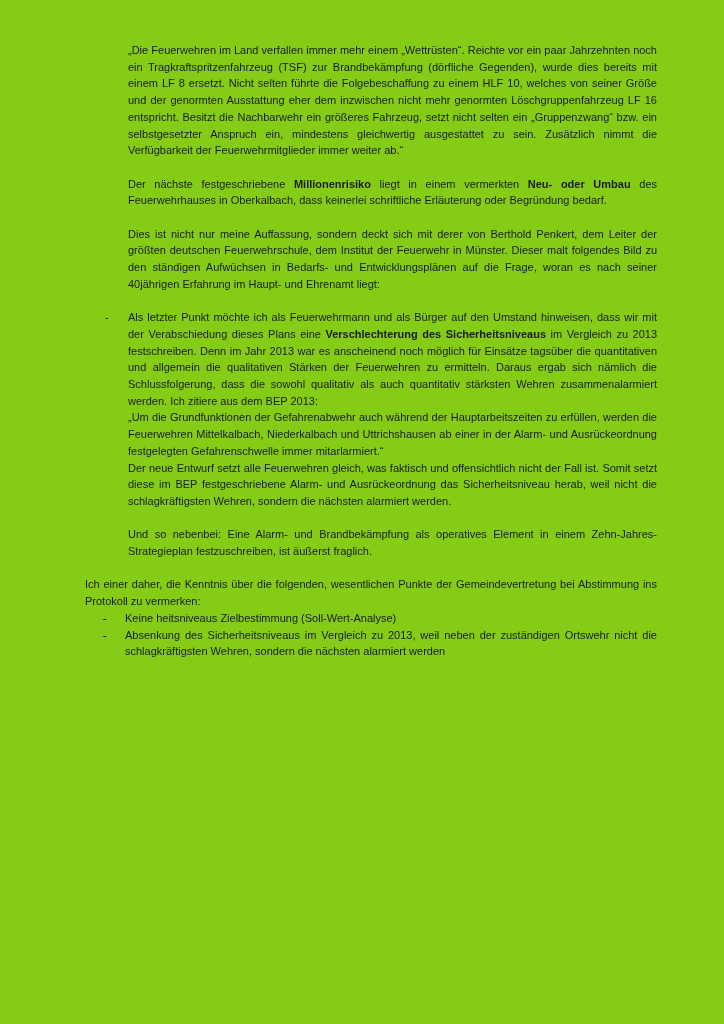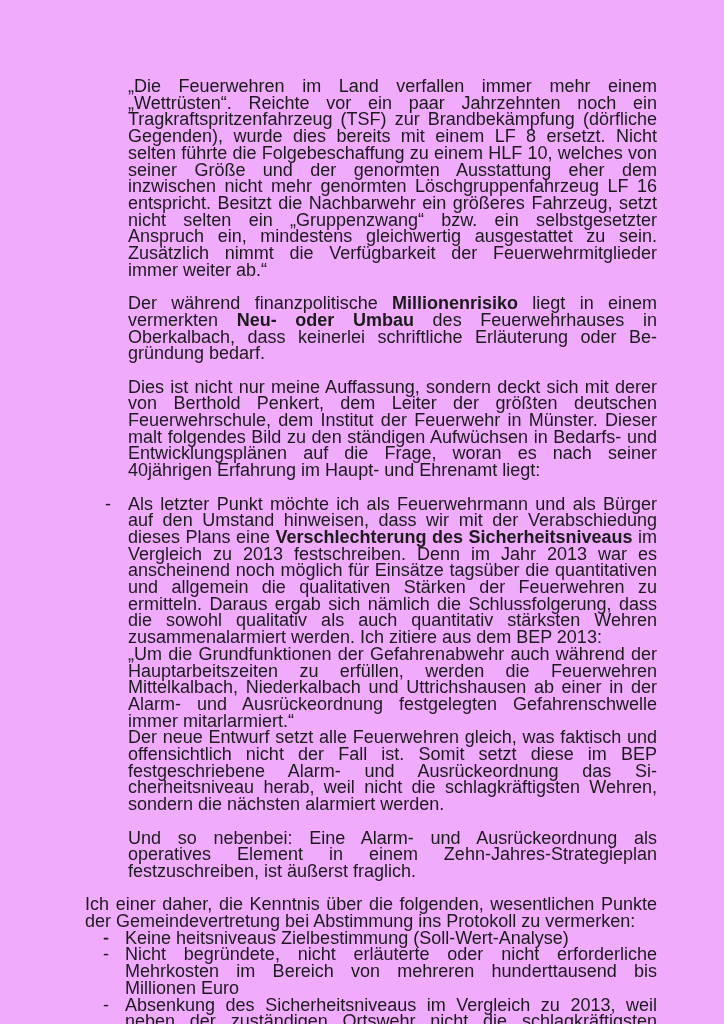--- a/index.html
+++ b/index.html
@@ -5,26 +5,26 @@
 <style>
   html, body {
     margin: 0;
     padding: 0;
     background: #ffffff;
   }
   .page {
     position: relative;
     width: 724px;
     height: 1024px;
-    background: #f0abfc;
+    background: #84cc16;
     overflow: hidden;
     box-sizing: border-box;
-    padding-top: 78px;
+    padding-top: 42px;
     font-family: "Liberation Sans", sans-serif;
-    font-size: 18px;
+    font-size: 11px;
     line-height: 16.7px;
     color: #1b1b1b;
     text-align: justify;
     hyphens: manual;
     -webkit-hyphens: manual;
   }
   .sect-indent {
     margin-left: 128px;
     width: 529px;
   }
@@ -69,51 +69,50 @@
 </style>
 </head>
 <body>
 
 <div class="page">
 
   <div class="sect-indent">
 
     <p class="para">„Die Feuerwehren im Land verfallen immer mehr einem „Wettrüsten“. Reichte vor ein paar Jahrzehnten noch ein Tragkraftspritzenfahrzeug (TSF) zur Brandbekämpfung (dörfliche Gegenden), wurde dies bereits mit einem LF 8 ersetzt. Nicht selten führte die Folgebe­schaffung zu einem HLF 10, welches von seiner Größe und der genormten Ausstattung eher dem inzwischen nicht mehr genormten Löschgruppenfahrzeug LF 16 entspricht. Be­sitzt die Nachbarwehr ein größeres Fahrzeug, setzt nicht selten ein „Gruppenzwang“ bzw. ein selbstgesetzter Anspruch ein, mindestens gleichwertig ausgestattet zu sein. Zusätz­lich nimmt die Verfügbarkeit der Feuerwehrmitglieder immer weiter ab.“</p>
 
-    <p class="para"><span>Der während finanzpolitische </span><strong>Millionenrisiko</strong><span> liegt in einem vermerkten </span><strong>Neu- oder Umbau</strong><span> des Feuerwehrhauses in Oberkalbach, dass keinerlei schriftliche Erläuterung oder Be­gründung bedarf.</span></p>
+    <p class="para"><span>Der nächste festgeschriebene </span><strong>Millionenrisiko</strong><span> liegt in einem vermerkten </span><strong>Neu- oder Umbau</strong><span> des Feuerwehrhauses in Oberkalbach, dass keinerlei schriftliche Erläuterung oder Be­gründung bedarf.</span></p>
 
 
     <p class="para">
         <span class="nl">Dies ist nicht nur meine Auffassung, sondern deckt sich mit derer von Berthold Penkert, dem Leiter der größten deutschen Feuerwehrschule, dem Institut der Feuerwehr in Müns­ter. Dieser malt folgendes Bild zu den ständigen Aufwüchsen in Bedarfs- und Entwick­lungsplänen auf die Frage, woran es nach seiner 40jährigen Erfahrung im Haupt- und Ehrenamt liegt:</span>
       </p>
 
     <div class="li-row">
       <span class="li-marker">-</span>
       <div class="li-body"><span>Als letzter Punkt möchte ich als Feuerwehrmann und als Bürger auf den Umstand hinwei­sen, dass wir mit der Verabschiedung dieses Plans eine </span><strong>Verschlechterung des Sicher­heitsniveaus</strong><span> im Vergleich zu 2013 festschreiben. Denn im Jahr 2013 war es anscheinend noch möglich für Einsätze tagsüber die quantitativen und allgemein die qualitativen Stär­ken der Feuerwehren zu ermitteln. Daraus ergab sich nämlich die Schlussfolgerung, dass die sowohl qualitativ als auch quantitativ stärksten Wehren zusammenalarmiert werden. Ich zitiere aus dem BEP 2013:</span><span class="nl">„Um die Grundfunktionen der Gefahrenabwehr auch während der Hauptarbeitszeiten zu erfüllen, werden die Feuerwehren Mittelkalbach, Niederkalbach und Uttrichshausen ab einer in der Alarm- und Ausrückeordnung festgelegten Gefahrenschwelle immer mitarlar­miert.“</span><span class="nl">Der neue Entwurf setzt alle Feuerwehren gleich, was faktisch und offensichtlich nicht der Fall ist. Somit setzt diese im BEP festgeschriebene Alarm- und Ausrückeordnung das Si­cherheitsniveau herab, weil nicht die schlagkräftigsten Wehren, sondern die nächsten alarmiert werden.</span></div>
     </div>
 
-    <p class="para">Und so nebenbei: Eine Alarm- und Ausrückeordnung als operatives Element in einem Zehn-Jahres-Strategieplan festzuschreiben, ist äußerst fraglich.</p>
+    <p class="para">Und so nebenbei: Eine Alarm- und Brandbekämpfung als operatives Element in einem Zehn-Jahres-Strategieplan festzuschreiben, ist äußerst fraglich.</p>
 
   </div>
 
   <div class="sect-closing">
 
     <p class="para flush">Ich einer daher, die Kenntnis über die folgenden, wesentlichen Punkte der Gemeindevertretung bei Abstimmung ins Protokoll zu vermerken:</p>
 
     <div>
       <div class="pt-row">
         <span class="pt-marker">-</span>
       </div>
       <div class="pt-row">
         <span class="pt-marker">-</span>
         <span>Keine heitsniveaus Zielbestimmung (Soll-Wert-Analyse)</span>
       </div>
       <div class="pt-row">
         <span class="pt-marker">-</span>
-        <span>Nicht begründete, nicht erläuterte oder nicht erforderliche Mehrkosten im Bereich von mehreren hunderttausend bis Millionen Euro</span>
       </div>
       <div class="pt-row">
         <span class="pt-marker">-</span>
         <span>Absenkung des Sicherheitsniveaus im Vergleich zu 2013, weil neben der zuständigen Ortswehr nicht die schlagkräftigsten Wehren, sondern die nächsten alarmiert werden</span>
       </div>
     </div>
 
   </div>
 
 </div>

